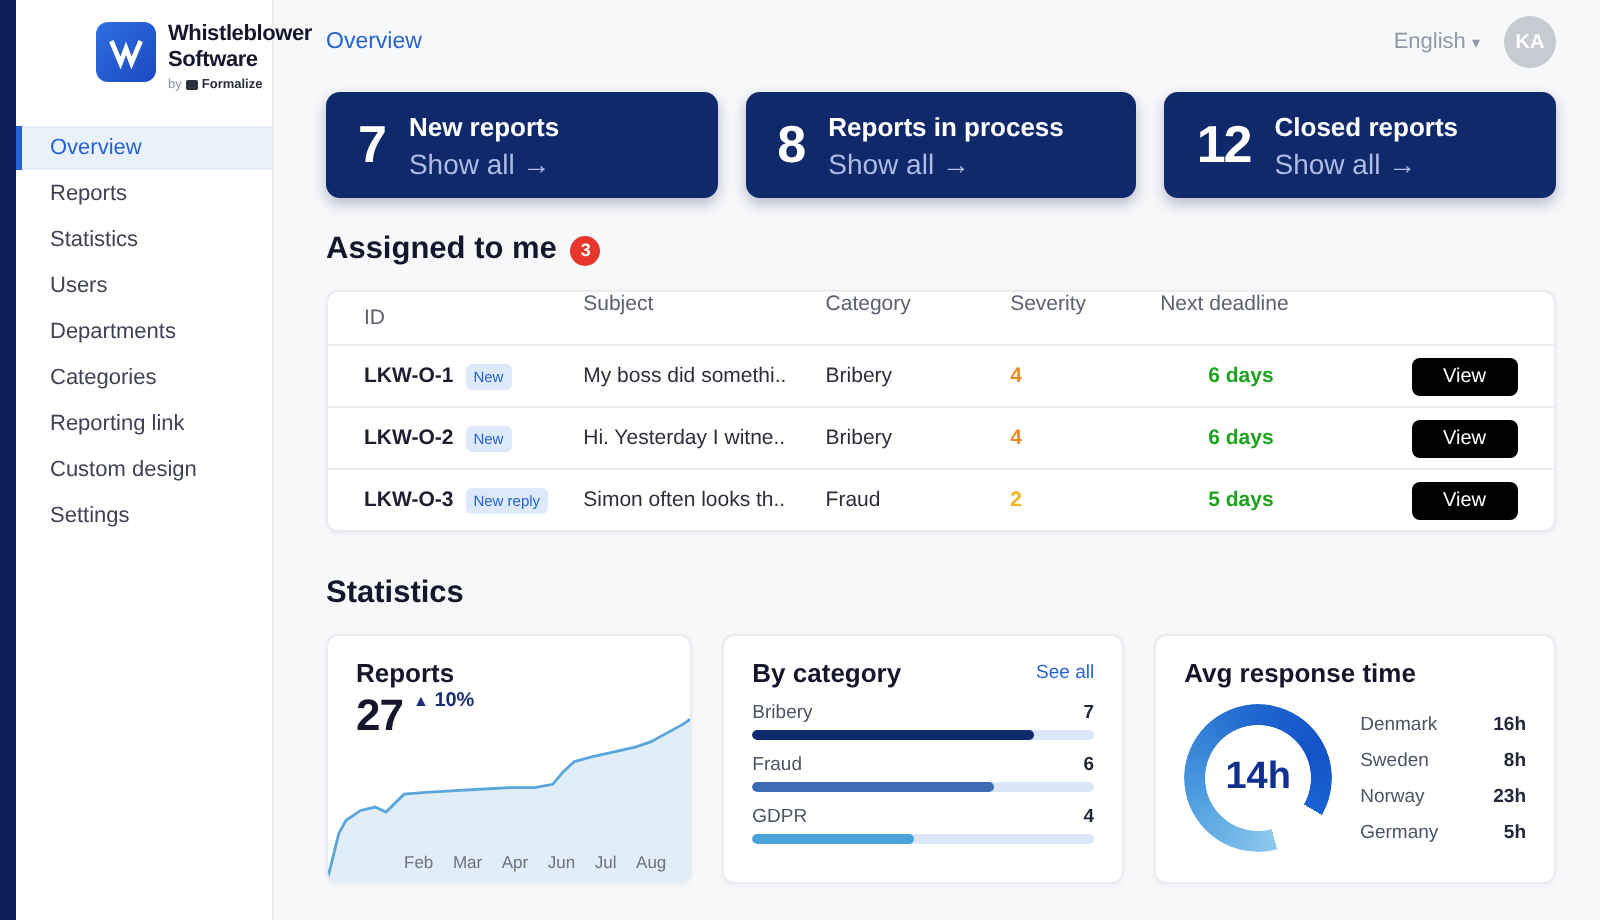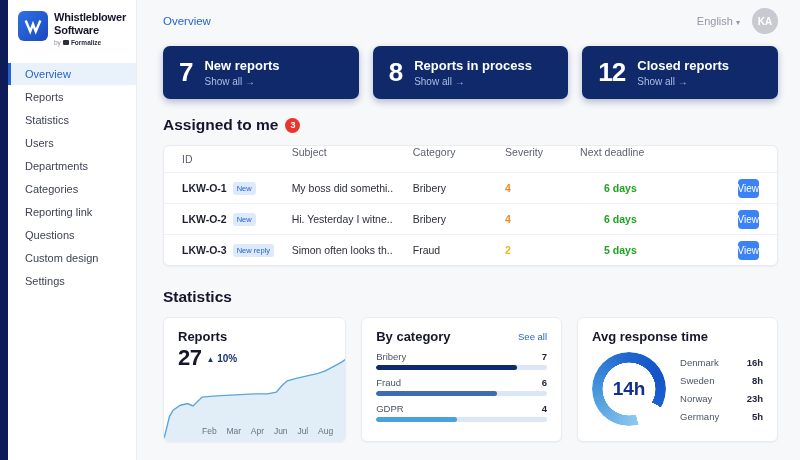--- a/index.html
+++ b/index.html
@@ -2,21 +2,21 @@
 <html><head>
 <meta charset="utf-8">
 <style>
   * { margin:0; padding:0; box-sizing:border-box; }
   html,body { width:800px; height:460px; overflow:hidden; }
   body { font-family:"Liberation Sans", sans-serif; background:#f7f8fa; }
 
   .app { display:flex; width:800px; height:460px; }
   .rail { width:8px; background:#0d1b57; flex:none; }
   .sidebar { width:129px; flex:none; background:#ffffff; border-right:1px solid #ececf1; }
-  .logo-row { display:flex; gap:6px; padding:11px 8px 9px 10px; align-items:flex-start; }
+  .logo-row { display:flex; gap:6px; padding:11px 8px 9px 10px; align-items:flex-start;margin-left:30px; }
   .logo-mark { width:30px; height:30px; flex:none; background:linear-gradient(135deg,#2f6fe4,#1b48c0); border-radius:6px; display:flex; align-items:center; justify-content:center; }
   .brand-name { font-size:11px; font-weight:bold; color:#15162c; line-height:1.15; letter-spacing:-0.2px; }
   .brand-by { font-size:6.5px; color:#8a8fa0; margin-top:3px; display:flex; align-items:center; gap:2px; }
   .formalize-glyph { display:inline-block; width:6px; height:5px; background:#2b2f3a; border-radius:1px; }
   .brand-by b { color:#2b2f3a; font-size:6.5px; }
   .nav { margin-top:8px; }
   .nav-item { font-size:11px; color:#3f4254; padding:5px 10px 5px 14px; margin-bottom:1px; cursor:pointer; border-left:3px solid transparent; }
   .nav-item.active { background:#e9f1fb; color:#2563d4; border-left-color:#2563d4; }
 
   .main { flex:1; padding:0 22px 0 26px; position:relative; }
@@ -24,49 +24,49 @@
   .breadcrumb { color:#2563d4; font-size:11.5px; }
   .top-right { display:flex; align-items:center; gap:12px; }
   .lang { color:#9297a8; font-size:11px; cursor:pointer; }
   .lang .chev { font-size:8px; }
   .avatar { width:26px; height:26px; border-radius:50%; background:#c7cad1; color:#ffffff; font-size:10px; font-weight:bold; display:flex; align-items:center; justify-content:center; cursor:pointer; }
 
   .cards { display:flex; gap:14px; margin-top:4px; }
   .stat-card { flex:1; background:#0f296b; border-radius:7px; padding:9px 16px; display:flex; gap:12px; align-items:center; color:#fff; height:53px; box-shadow:0 3px 7px rgba(10,25,90,.28); cursor:pointer; }
   .stat-value { font-size:26px; font-weight:bold; letter-spacing:-1px; }
   .stat-title { font-size:13px; font-weight:bold; }
-  .stat-link { font-size:10px; color:#aebbe4; margin-top:3px; }
+  .stat-link { font-size:14px; color:#aebbe4; margin-top:3px; }
 
   .section-title { font-size:15.5px; font-weight:bold; color:#15162c; display:flex; align-items:center; gap:7px; margin:17px 0 11px; }
   .badge-count { width:15px; height:15px; border-radius:50%; background:#e8352e; color:#fff; font-size:9px; font-weight:bold; display:flex; align-items:center; justify-content:center; }
 
   .table-card { background:#fff; border:1px solid #e9ebf0; border-radius:6px; overflow:hidden; box-shadow:0 1px 2px rgba(16,24,40,.05); }
   .t-head { display:flex; height:26px; font-size:10.5px; color:#5c6170; padding:0 18px; }
   .t-row { display:flex; align-items:center; height:31px; border-top:1px solid #eef0f4; padding:0 18px; font-size:10.5px; color:#2c2f3a; }
   .c-id { width:19%; display:flex; align-items:center; }
   .c-subject { width:21%; }
   .c-category { width:16%; }
   .c-severity { width:13%; }
   .c-deadline { width:17%; }
   .c-action { flex:1; display:flex; justify-content:flex-end; }
   .id-text { font-weight:bold; color:#1c1e30; margin-right:6px; }
   .id-badge { font-size:7.5px; color:#2563d4; background:#ddeafc; padding:2px 4px; border-radius:3px; white-space:nowrap; }
   .sev { font-weight:bold; }
   .deadline { color:#1fa31f; font-weight:bold;margin-left:24px; }
-  .view-btn { background:#3b82f6; color:#fff; font-size:10px; padding:4px 0; border:none; border-radius:4px; cursor:pointer; font-family:"Liberation Sans", sans-serif; }
+  .view-btn { background:#000000; color:#fff; font-size:10px; padding:4px 16px; border:none; border-radius:4px; cursor:pointer; font-family:"Liberation Sans", sans-serif; }
 
   .stats-cards { display:flex; gap:15px; }
   .chart-card { background:#fff; border:1px solid #e9ebf0; border-radius:6px; height:125px; box-shadow:0 1px 2px rgba(16,24,40,.04); position:relative; }
   .card-reports { flex:1.06; overflow:hidden; }
   .card-category { flex:1; padding:11px 14px; }
   .card-response { flex:1; padding:11px 14px; }
 
   .reports-text { position:absolute; top:11px; left:14px; z-index:2; }
   .reports-title { font-size:13px; font-weight:bold; color:#15162c; }
-  .reports-kpi { display:flex; align-items:center; gap:5px; margin-top:1px; }
+  .reports-kpi { display:flex; gap:5px; margin-top:1px; }
   .reports-value { font-size:22px; font-weight:bold; color:#15162c; letter-spacing:-0.5px; }
   .delta { font-size:10px; color:#1c2f76; font-weight:bold; }
   .delta .tri { font-size:8px; }
   .report-svg { position:absolute; left:0; right:0; bottom:0; width:100%; height:86px; display:block; }
   .months { position:absolute; bottom:5px; left:0; right:0; display:flex; justify-content:space-between; padding:0 12px 0 38px; font-size:8.5px; color:#6b7280; z-index:2; }
 
   .cat-head { display:flex; justify-content:space-between; align-items:center; margin-bottom:7px; }
   .cat-title { font-size:13px; font-weight:bold; color:#15162c; }
   .see-all { font-size:9.5px; color:#2563d4; cursor:pointer; }
   .cat-row { margin-bottom:7px; }
@@ -111,21 +111,20 @@
       </div>
     </div>
     <div class="nav">
       <div class="nav-item active">Overview</div>
       <div class="nav-item">Reports</div>
       <div class="nav-item">Statistics</div>
       <div class="nav-item">Users</div>
       <div class="nav-item">Departments</div>
       <div class="nav-item">Categories</div>
       <div class="nav-item">Reporting link</div>
-      <div class="nav-item">Questions</div>
       <div class="nav-item">Custom design</div>
       <div class="nav-item">Settings</div>
     </div>
   </div>
 
   <div class="main">
     <div class="topbar">
       <span class="breadcrumb">Overview</span>
       <div class="top-right">
         <span class="lang">

